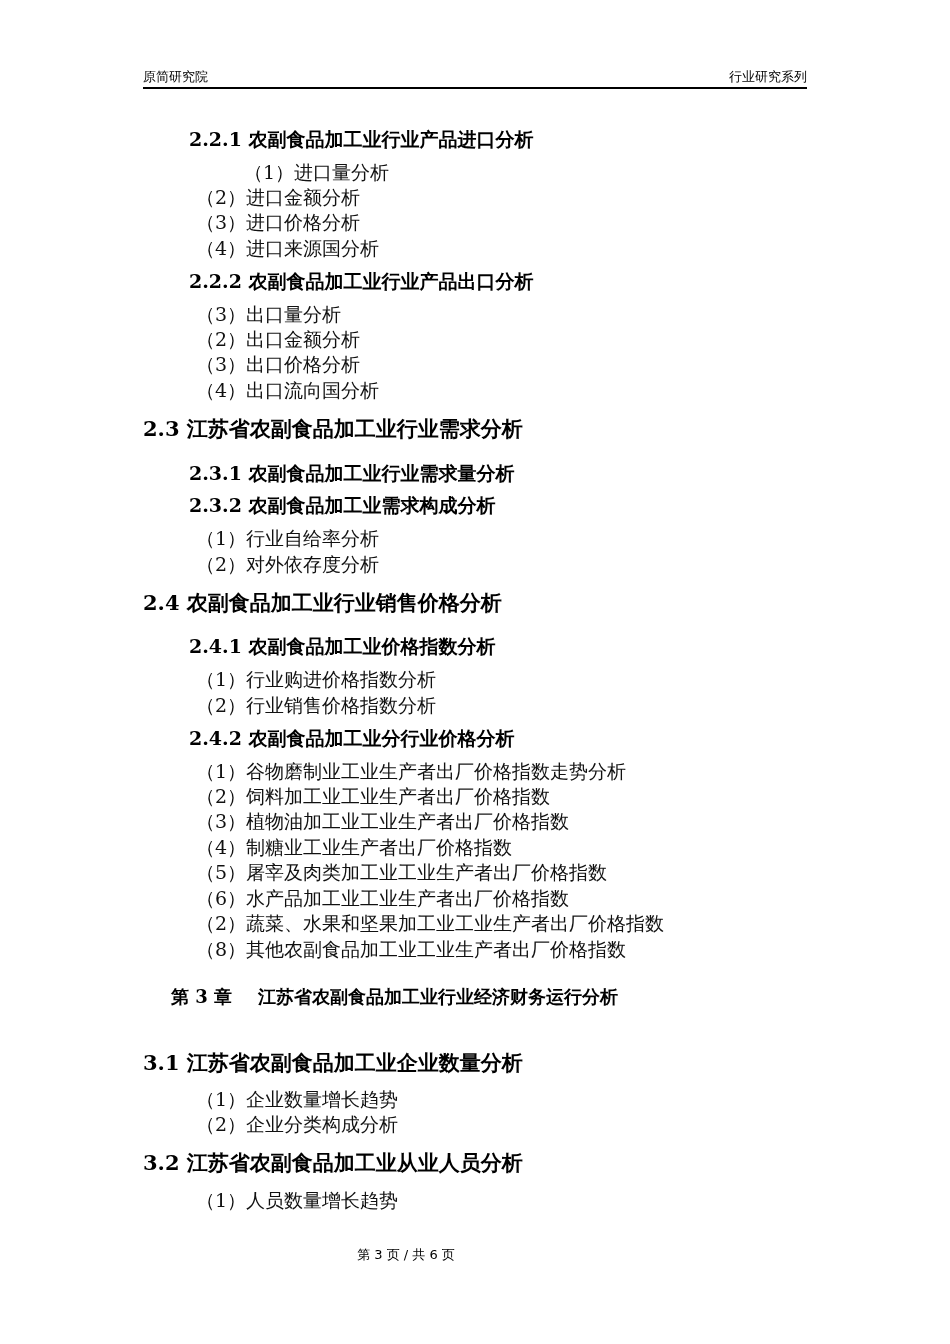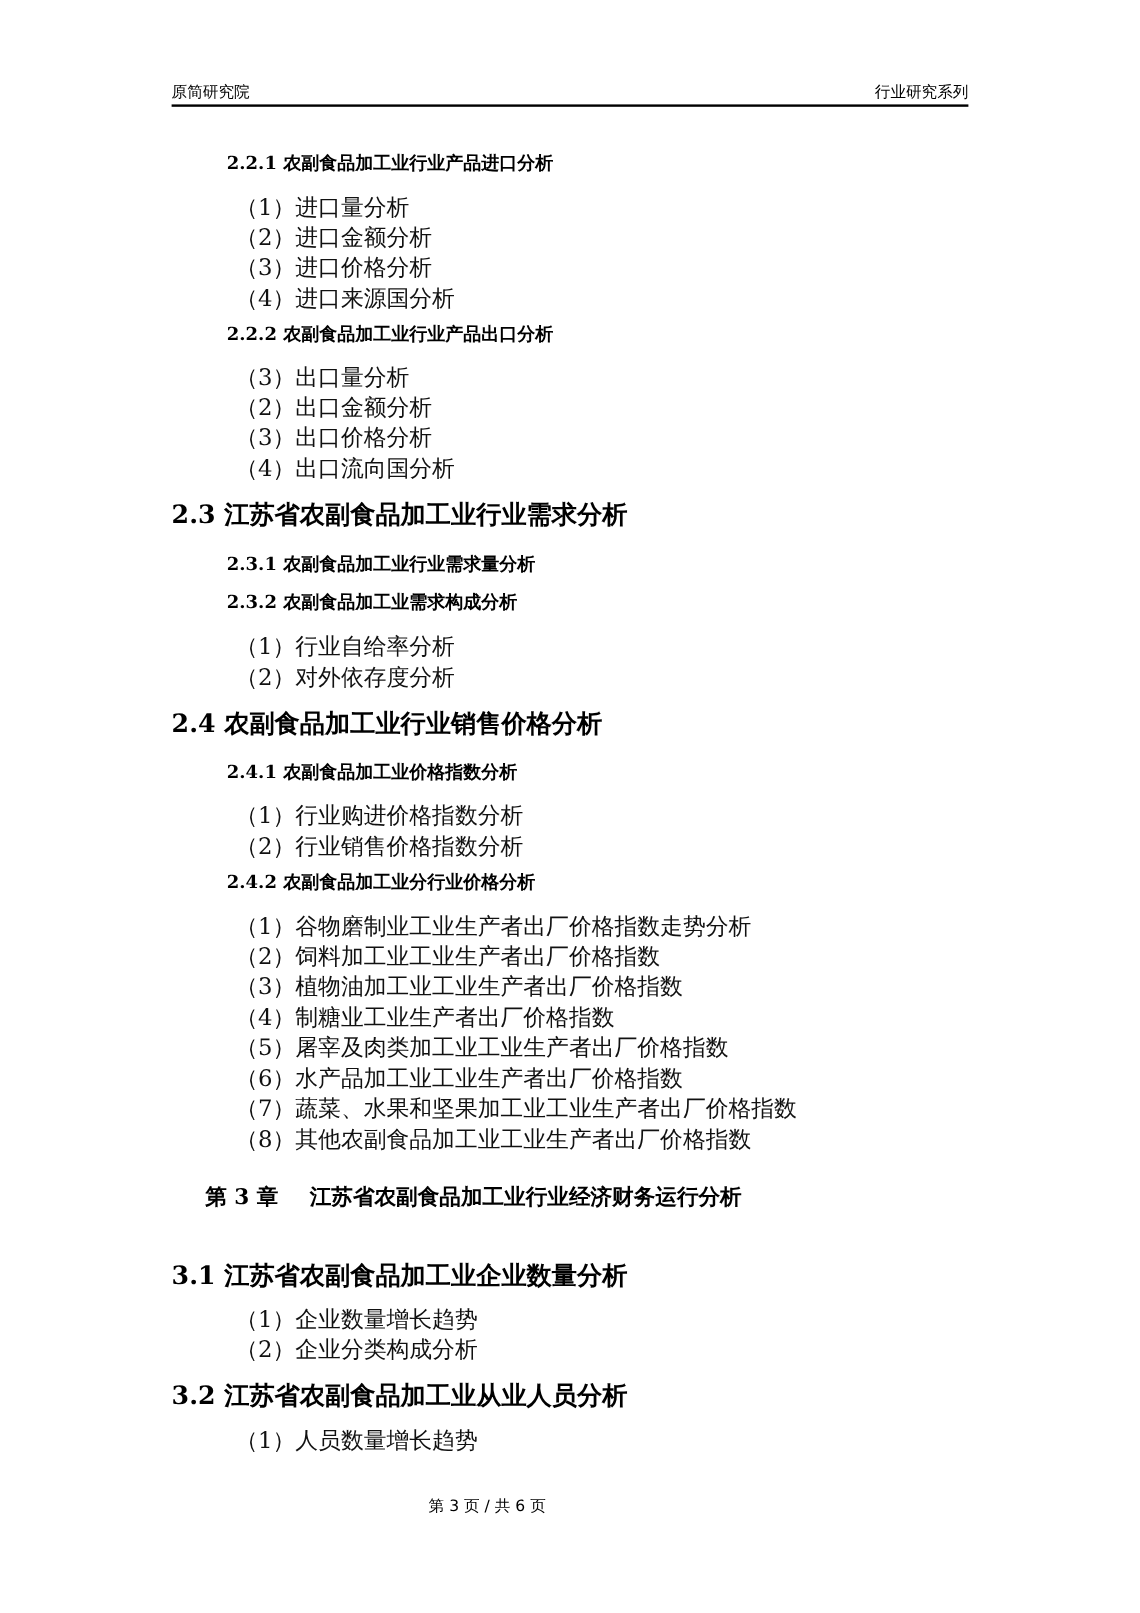--- a/index.html
+++ b/index.html
@@ -37,21 +37,21 @@
   .line {
     position: absolute;
     white-space: nowrap;
   }
   .h2 {
     font-size: 21px;
     font-weight: bold;
     left: 143px;
   }
   .h3 {
-    font-size: 15px;
+    font-size: 19px;
     font-weight: bold;
     left: 189px;
   }
   .item {
     font-size: 19px;
     left: 196px;
     color: #111;
   }
   .chapter {
     font-size: 18px;
@@ -73,21 +73,21 @@
 <body>
 
 <div class="page-header">
   <span class="left">原简研究院</span>
   <span class="right">行业研究系列</span>
 </div>
 <div class="header-rule"></div>
 
 <div id="toc">
     <div class="line h3" style="top: 127px;">2.2.1 农副食品加工业行业产品进口分析</div>
-    <div class="line item" style="top: 160px;">（1）进口量分析</div>
+    <div class="line item" style="top: 160px; margin-left: 48px;">（1）进口量分析</div>
     <div class="line item" style="top: 185px;">（2）进口金额分析</div>
     <div class="line item" style="top: 210px;">（3）进口价格分析</div>
     <div class="line item" style="top: 236px;">（4）进口来源国分析</div>
     <div class="line h3" style="top: 269px;">2.2.2 农副食品加工业行业产品出口分析</div>
     <div class="line item" style="top: 302px;">（3）出口量分析</div>
     <div class="line item" style="top: 327px;">（2）出口金额分析</div>
     <div class="line item" style="top: 352px;">（3）出口价格分析</div>
     <div class="line item" style="top: 378px;">（4）出口流向国分析</div>
     <div class="line h2" style="top: 415px;">2.3 江苏省农副食品加工业行业需求分析</div>
     <div class="line h3" style="top: 461px; text-align: right;">2.3.1 农副食品加工业行业需求量分析</div>
@@ -98,21 +98,21 @@
     <div class="line h3" style="top: 634px;">2.4.1 农副食品加工业价格指数分析</div>
     <div class="line item" style="top: 667px;">（1）行业购进价格指数分析</div>
     <div class="line item" style="top: 693px;">（2）行业销售价格指数分析</div>
     <div class="line h3" style="top: 726px;">2.4.2 农副食品加工业分行业价格分析</div>
     <div class="line item" style="top: 759px;">（1）谷物磨制业工业生产者出厂价格指数走势分析</div>
     <div class="line item" style="top: 784px;">（2）饲料加工业工业生产者出厂价格指数</div>
     <div class="line item" style="top: 809px;">（3）植物油加工业工业生产者出厂价格指数</div>
     <div class="line item" style="top: 835px;">（4）制糖业工业生产者出厂价格指数</div>
     <div class="line item" style="top: 860px;">（5）屠宰及肉类加工业工业生产者出厂价格指数</div>
     <div class="line item" style="top: 886px;">（6）水产品加工业工业生产者出厂价格指数</div>
-    <div class="line item" style="top: 911px;">（7）蔬菜、水果和坚果加工业工业生产者出厂价格指数</div>
+    <div class="line item" style="top: 911px;">（2）蔬菜、水果和坚果加工业工业生产者出厂价格指数</div>
     <div class="line item" style="top: 937px;">（8）其他农副食品加工业工业生产者出厂价格指数</div>
   </div>
 
 <div class="line chapter" id="chapter" style="top: 985px;">
   <span>第 3 章</span><span class="gap"></span><span>江苏省农副食品加工业行业经济财务运行分析</span>
 </div>
 
 <div id="toc2">
     <div class="line h2" style="top: 1049px;">3.1 江苏省农副食品加工业企业数量分析</div>
     <div class="line item" style="top: 1087px;">（1）企业数量增长趋势</div>

